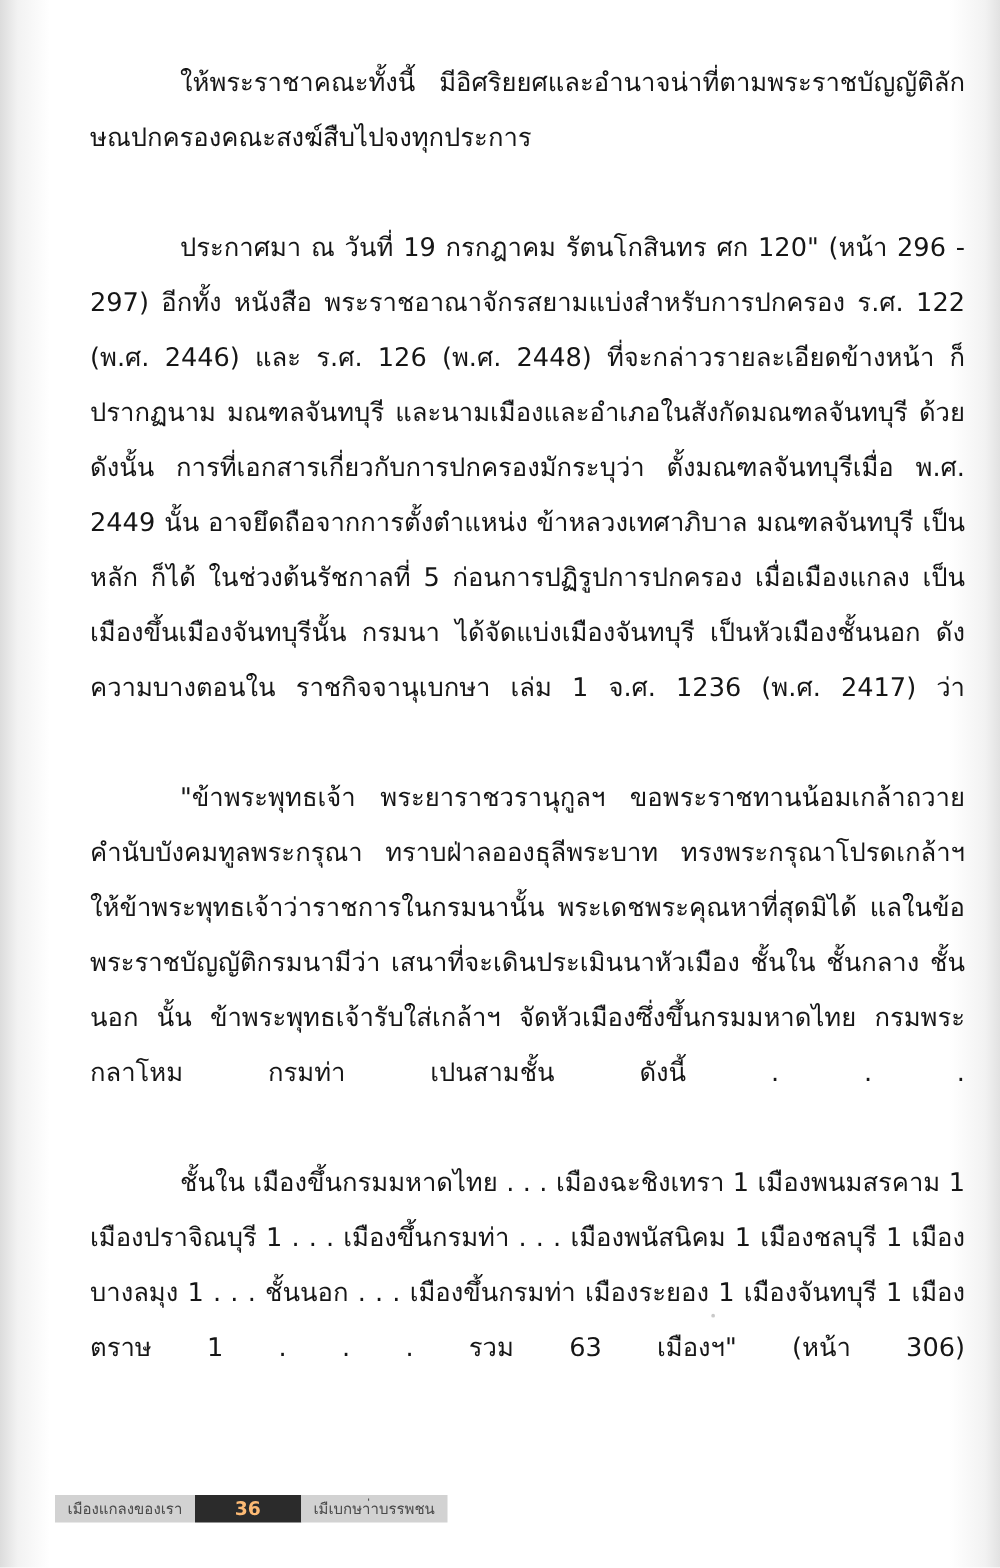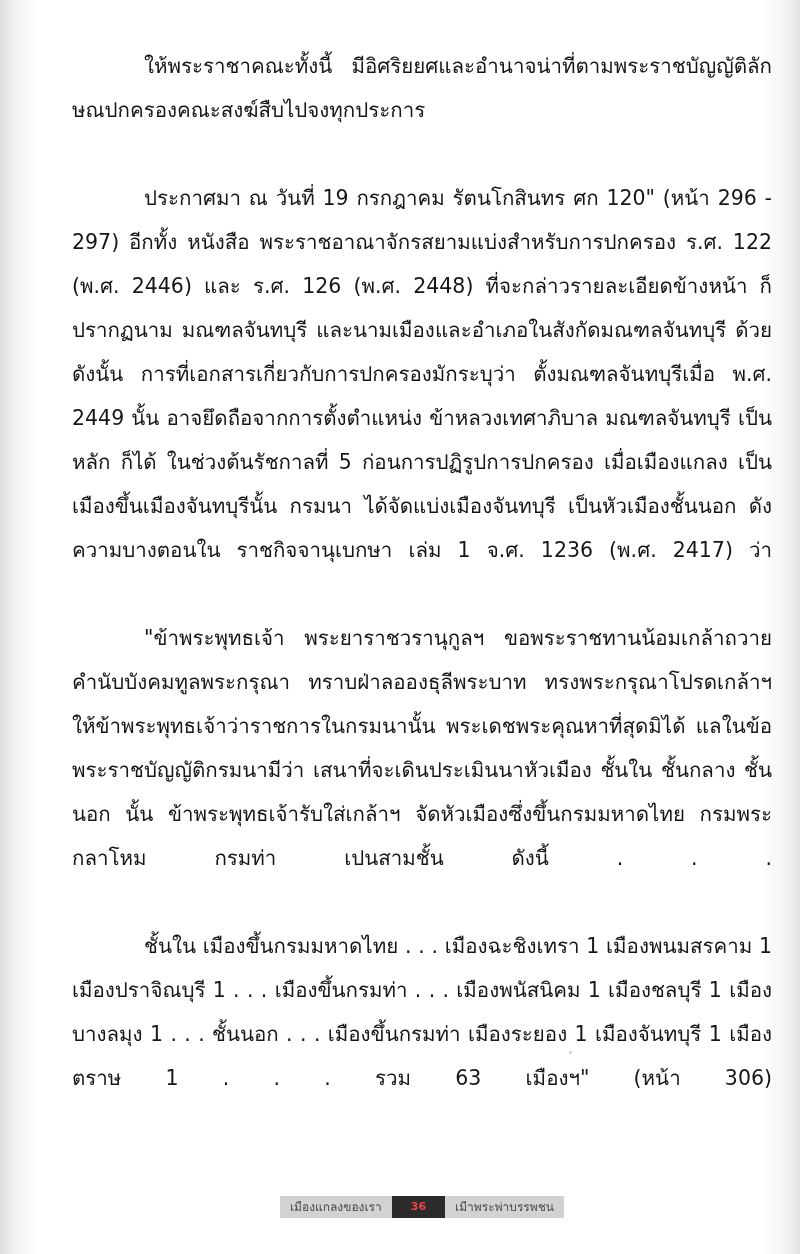--- a/index.html
+++ b/index.html
@@ -53,44 +53,44 @@
     display: inline-block;
     width: 100%;
   }
 
   .footer {
     position: absolute;
     left: 0;
     right: 0;
     bottom: 36px;
     display: flex;
-    justify-content: center;
+    justify-content: flex-start;
     align-items: stretch;
     height: 22px;
   }
   .footer-band {
     display: flex;
     align-items: stretch;
     box-shadow: 0 0 0 0 transparent;
   }
   .footer-left, .footer-right {
     background: #d2d2d2;
     color: #4a4a4a;
     font-size: 12px;
     line-height: 22px;
     padding: 0 10px;
     white-space: nowrap;
     font-family: "DejaVu Sans", sans-serif;
   }
   .footer-page {
     background: #2b2b2b;
-    color: #ef4444;
-    font-size: 11px;
+    color: #fdba74;
+    font-size: 15px;
     line-height: 22px;
-    padding: 0 19px;
+    padding: 0 32px;
     font-weight: bold;
     white-space: nowrap;
     font-family: "DejaVu Sans", sans-serif;
   }
   .speck {
     position: absolute;
     width: 3px;
     height: 3px;
     background: #c9c9c9;
     border-radius: 50%;
@@ -110,18 +110,18 @@
       <p class="para">"ข้าพระพุทธเจ้า พระยาราชวรานุกูลฯ ขอพระราชทานน้อมเกล้าถวายคำนับบังคมทูลพระกรุณา ทราบฝ่าลอองธุลีพระบาท ทรงพระกรุณาโปรดเกล้าฯ ให้ข้าพระพุทธเจ้าว่าราชการในกรมนานั้น พระเดชพระคุณหาที่สุดมิได้ แลในข้อพระราชบัญญัติกรมนามีว่า เสนาที่จะเดินประเมินนาหัวเมือง ชั้นใน ชั้นกลาง ชั้นนอก นั้น ข้าพระพุทธเจ้ารับใส่เกล้าฯ จัดหัวเมืองซึ่งขึ้นกรมมหาดไทย กรมพระกลาโหม กรมท่า เปนสามชั้น ดังนี้ . . .</p>
       <p class="para">ชั้นใน เมืองขึ้นกรมมหาดไทย . . . เมืองฉะชิงเทรา 1 เมืองพนมสรคาม 1 เมืองปราจิณบุรี 1 . . . เมืองขึ้นกรมท่า . . . เมืองพนัสนิคม 1 เมืองชลบุรี 1 เมืองบางลมุง 1 . . . ชั้นนอก . . . เมืองขึ้นกรมท่า เมืองระยอง 1 เมืองจันทบุรี 1 เมืองตราษ 1 . . . รวม 63 เมืองฯ" (หน้า 306)</p>
     </div>
 
     <div class="speck"></div>
 
     <div class="footer">
       <div class="footer-band">
         <div class="footer-left">เมืองแกลงของเรา</div>
         <div class="footer-page">36</div>
-        <div class="footer-right">เมืาพระพ่าบรรพชน</div>
+        <div class="footer-right">เมืเบกษา่าบรรพชน</div>
       </div>
     </div>
 
   </div>
 </div>
 
 </body></html>

